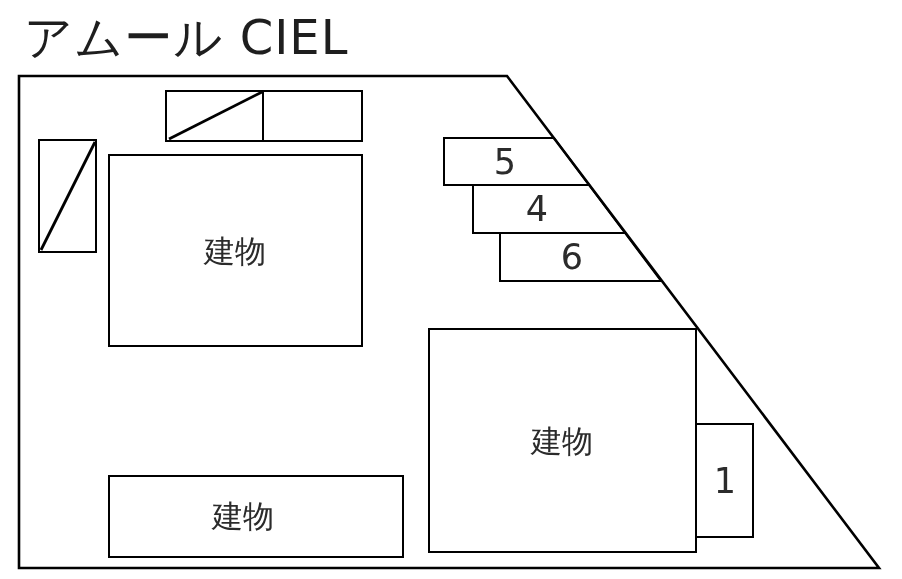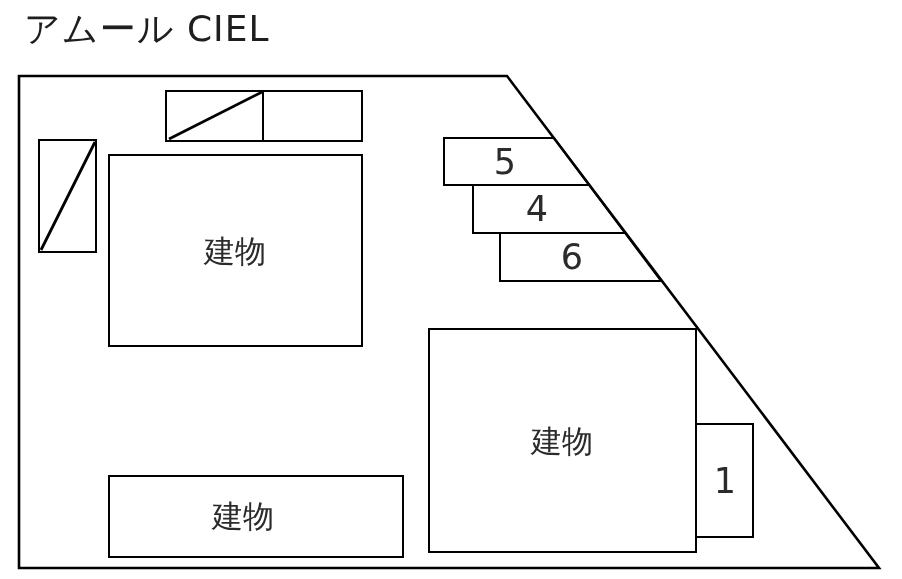--- a/index.html
+++ b/index.html
@@ -14,21 +14,21 @@
   .stage {
     position: relative;
     width: 902px;
     height: 579px;
     background: #ffffff;
   }
   .plan-title {
     position: absolute;
     left: 24px;
     top: 6px;
-    font-size: 36px;
+    font-size: 48px;
     line-height: 1.3;
     color: #1e1e1e;
     letter-spacing: 1px;
     white-space: nowrap;
   }
   svg.plan {
     position: absolute;
     left: 0;
     top: 0;
   }

